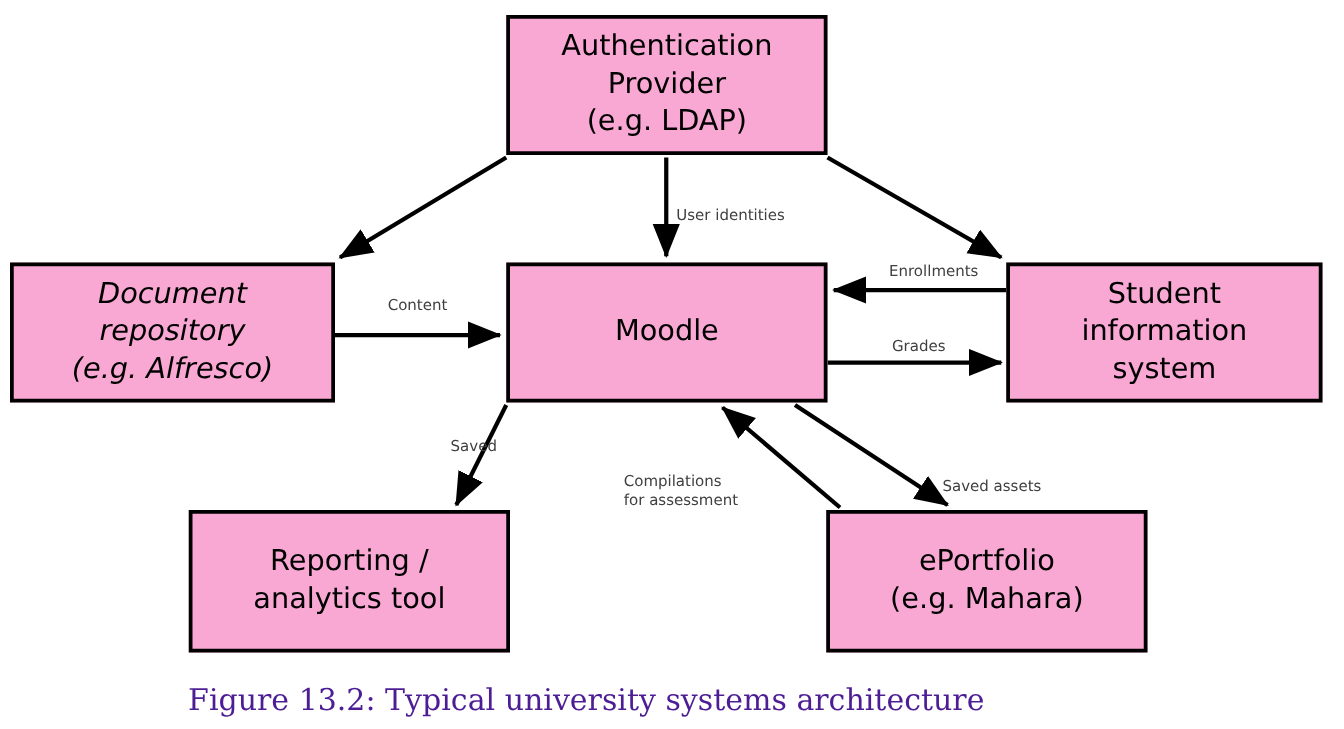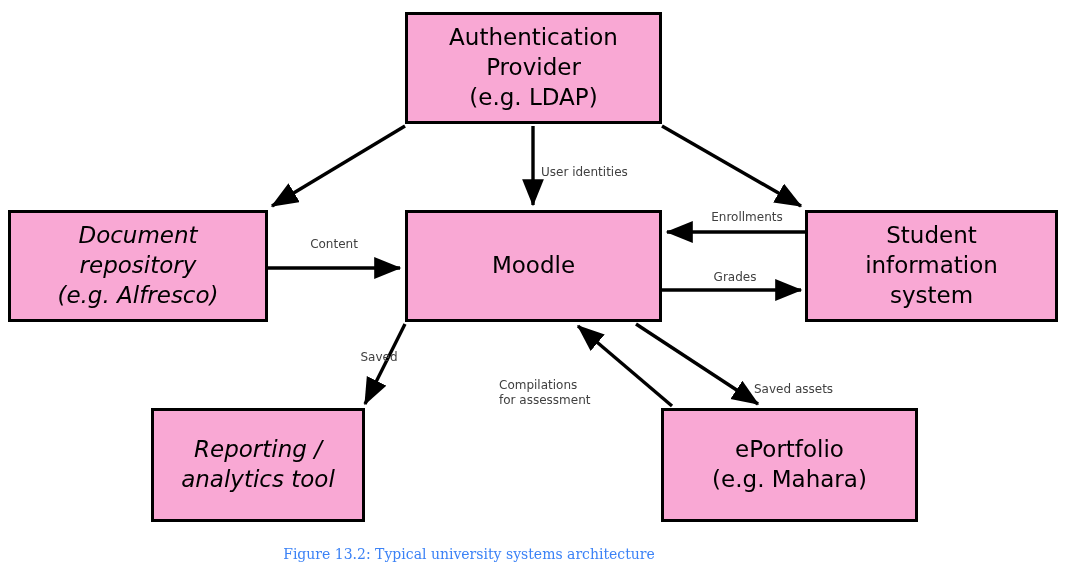--- a/index.html
+++ b/index.html
@@ -58,22 +58,22 @@
   }
   .edge-label.align-left   { text-align: left; }
   .edge-label.align-center { text-align: center; }
   #figure-caption {
     position: absolute;
     left: 0;
     top: 546px;
     width: 938px;
     text-align: center;
     font-family: "DejaVu Serif", serif;
-    font-size: 14px;
-    color: #3b82f6;
+    font-size: 24px;
+    color: #4c1d95;
     z-index: 5;
   }
 </style>
 </head>
 <body>
 
 <div id="figure-root">
 
   <svg id="diagram-svg" viewBox="0 0 1075 583" xmlns="http://www.w3.org/2000/svg">
     <defs>
@@ -116,21 +116,21 @@
   <div class="node-box" style="left:405px; top:210px; width:257px; height:112px;text-align:center;">
     <span class="node-label">Moodle</span>
   </div>
 
   <div class="node-box" style="left:805px; top:210px; width:253px; height:112px;align-items:center;">
     <span class="node-label">Student
 information
 system</span>
   </div>
 
-  <div class="node-box" style="left:151px; top:408px; width:214px; height:114px;font-style:italic;">
+  <div class="node-box" style="left:151px; top:408px; width:257px; height:114px;">
     <span class="node-label">Reporting /
 analytics tool</span>
   </div>
 
   <div class="node-box" style="left:661px; top:408px; width:257px; height:114px;">
     <span class="node-label">ePortfolio
 (e.g. Mahara)</span>
   </div>
 
   <div class="edge-label align-left" style="left:541px; top:165px; width:180px;">User identities</div>

